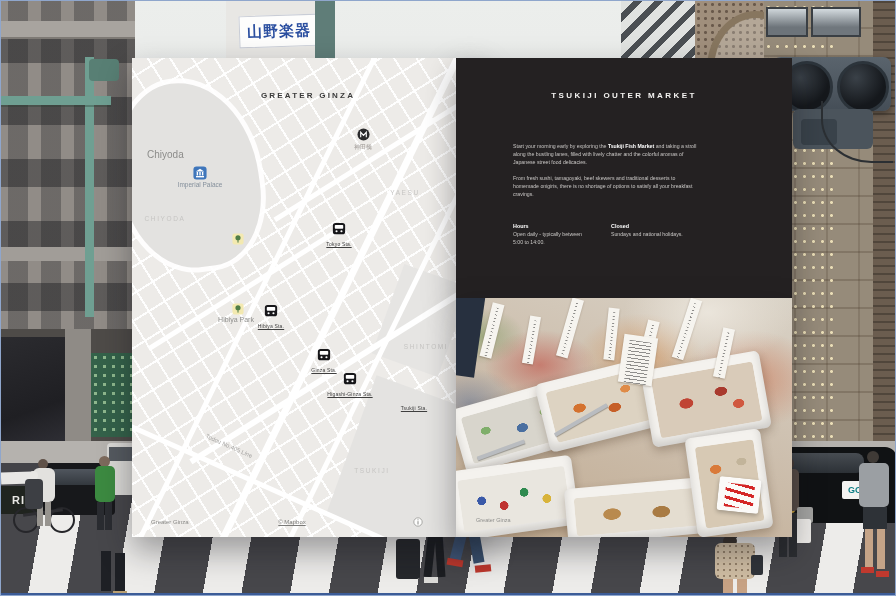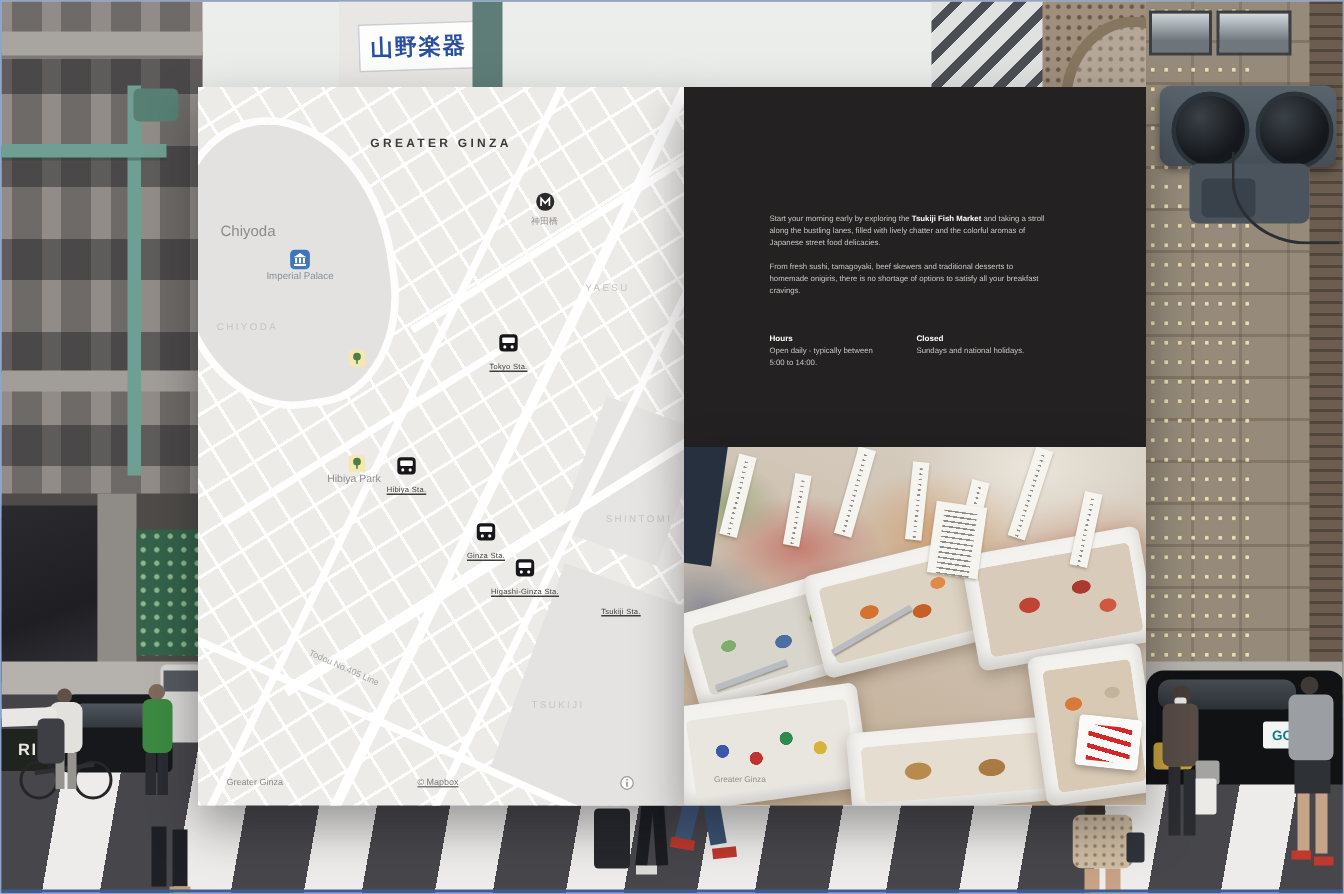--- a/index.html
+++ b/index.html
@@ -62,21 +62,21 @@
   .bluesign{left:76px;top:490px;width:18px;height:13px;background:#2457a8;border:1px solid #dfe3ea;}
   .car-black{left:40px;top:462px;width:74px;height:52px;background:#17181b;border-radius:10px 14px 4px 4px;}
   .car-black-win{left:48px;top:468px;width:58px;height:16px;background:linear-gradient(180deg,#50565e,#33383e);border-radius:6px;}
   .van-white{left:106px;top:442px;width:28px;height:52px;background:#d9d8d5;border-radius:4px;}
   .van-win{left:108px;top:446px;width:24px;height:14px;background:#555a60;}
   .wheel{width:22px;height:22px;border:2px solid #26262a;border-radius:50%;background:transparent;}
   .bike-frame{left:22px;top:510px;width:40px;height:3px;background:#2e2e32;transform:rotate(-8deg);}
   .head{border-radius:50%;position:absolute;}
   .redcard{background:#c0392e;}
   
-  .panel{box-shadow:0 14px 30px rgba(15,15,22,.38);}
+  .panel{box-shadow:0 14px 30px rgba(15,15,22,.38);padding-left:28px;}
   .panel-map{left:131px;top:57px;width:324px;height:479px;background:#edebe8;overflow:hidden;z-index:10;}
   .map-grid{inset:0;background-image:
     repeating-linear-gradient(58deg,rgba(255,255,255,.95) 0 2px,transparent 2px 19px),
     repeating-linear-gradient(-32deg,rgba(255,255,255,.95) 0 2px,transparent 2px 23px);}
   .palace{left:-12px;top:24px;width:138px;height:186px;background:#e3e2e0;border-radius:46% 54% 40% 50%;transform:rotate(-8deg);
     box-shadow:0 0 0 5px rgba(255,255,255,.9);}
   .patch{background:#e6e5e3;}
   .road{background:#fff;}
   .map-title{left:0;top:33px;width:100%;text-align:center;font-size:8px;font-weight:bold;letter-spacing:2.2px;color:#3b3b3b;}
   .city-lbl{font-size:10px;color:#8c8c8a;}
@@ -346,20 +346,21 @@
     <div class="abs map-foot" style="left:19px;top:461px;width:70px;">Greater Ginza</div>
     <div class="abs map-attr" style="left:130px;top:461px;width:60px;text-align:center;">© Mapbox</div>
     <svg class="abs" style="left:281px;top:459px;" width="10" height="10" viewBox="0 0 12 12">
       <circle cx="6" cy="6" r="5" fill="#fdfdfc" stroke="#9a9a98" stroke-width="1"></circle>
       <rect x="5.4" y="2.8" width="1.2" height="1.2" fill="#8a8a88"></rect>
         <rect x="5.4" y="5" width="1.2" height="4" fill="#8a8a88"></rect>
     </svg>
   </div>
 
   <div class="abs panel panel-info">
+    <div class="abs ip-title">TSUKIJI OUTER MARKET</div>
     <div class="abs ip-body">
       <p><span>Start your morning early by exploring the </span><b>Tsukiji Fish Market</b><span> and taking a stroll along the bustling lanes, filled with lively chatter and the colorful aromas of Japanese street food delicacies.</span></p>
       <p>From fresh sushi, tamagoyaki, beef skewers and traditional desserts to homemade onigiris, there is no shortage of options to satisfy all your breakfast cravings.</p>
     </div>
     <div class="abs ip-cols">
       <div class="ip-col1">
         <div class="ip-h">Hours</div>
         <div class="ip-t">Open daily - typically between 5:00 to 14:00.</div>
       </div>
       <div class="ip-col2">

